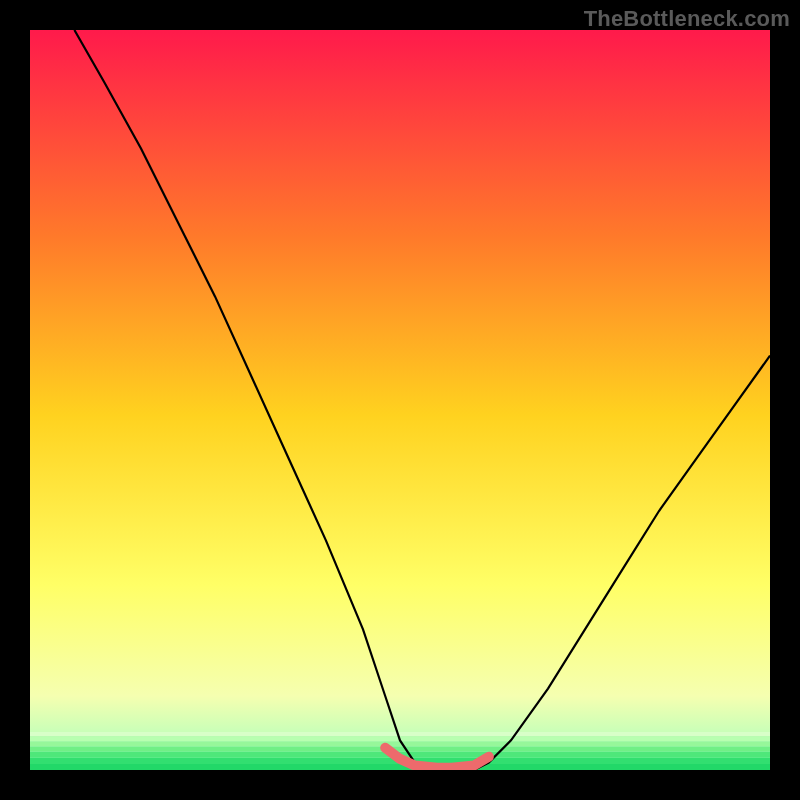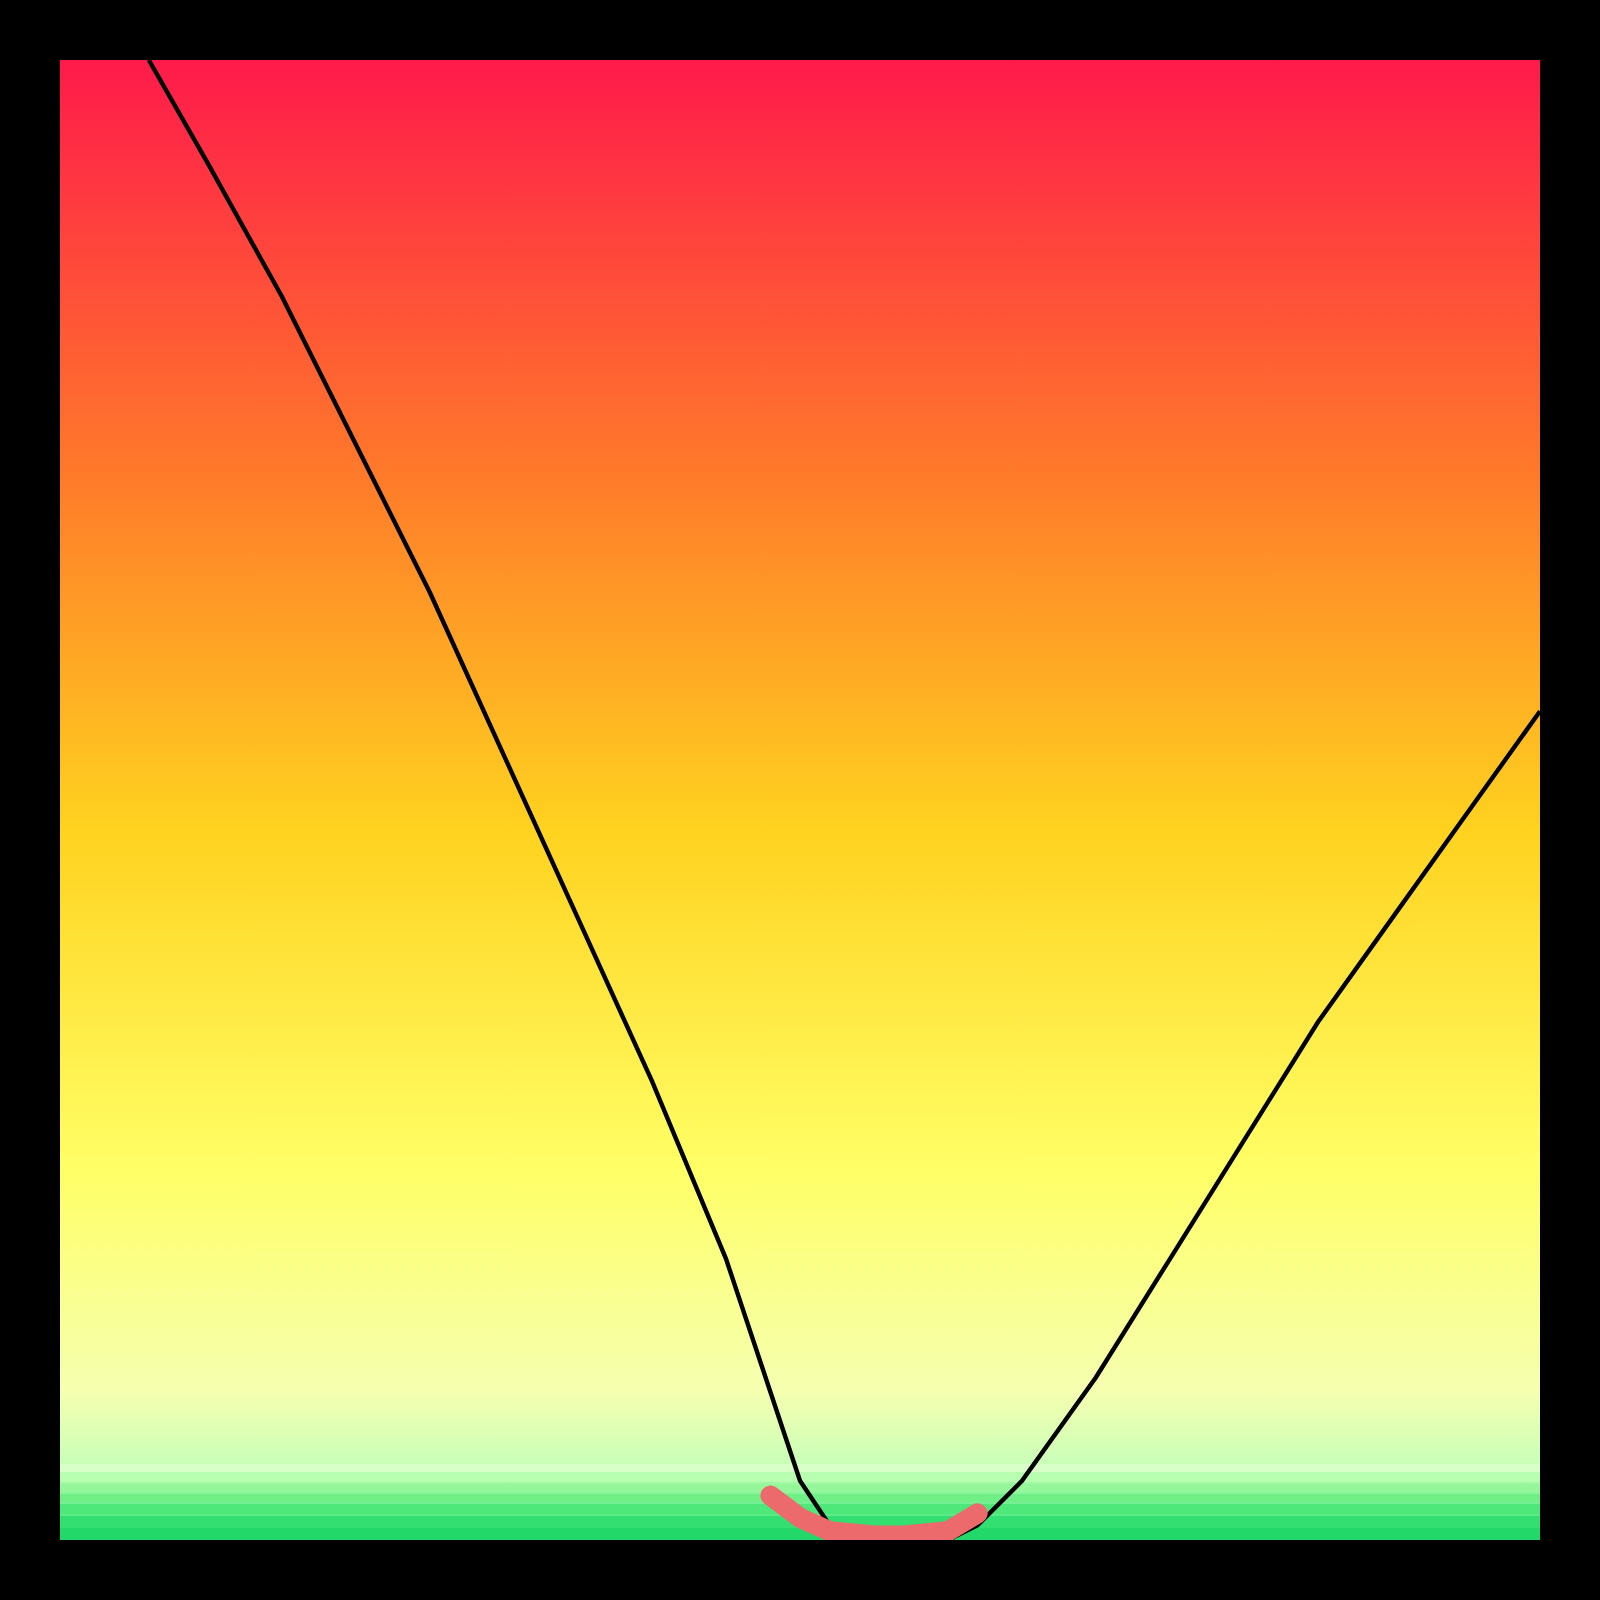--- a/index.html
+++ b/index.html
@@ -27,20 +27,21 @@
     top: 30px;
     width: 740px;
     height: 740px;
   }
   svg { display: block; }
 </style>
 </head>
 <body>
 
 <div class="frame">
+  <div class="watermark">TheBottleneck.com</div>
   <div class="plot-wrap">
     <svg id="plot-svg" width="740" height="740" viewBox="0 0 740 740">
       <defs>
         <linearGradient id="bg-grad" x1="0" y1="0" x2="0" y2="1">
             <stop offset="0%" stop-color="#ff1a4b"></stop>
             <stop offset="28%" stop-color="#ff7a2a"></stop>
             <stop offset="52%" stop-color="#ffd21f"></stop>
             <stop offset="75%" stop-color="#ffff66"></stop>
             <stop offset="90%" stop-color="#f5ffb0"></stop>
             <stop offset="95%" stop-color="#c8ffb8"></stop>

